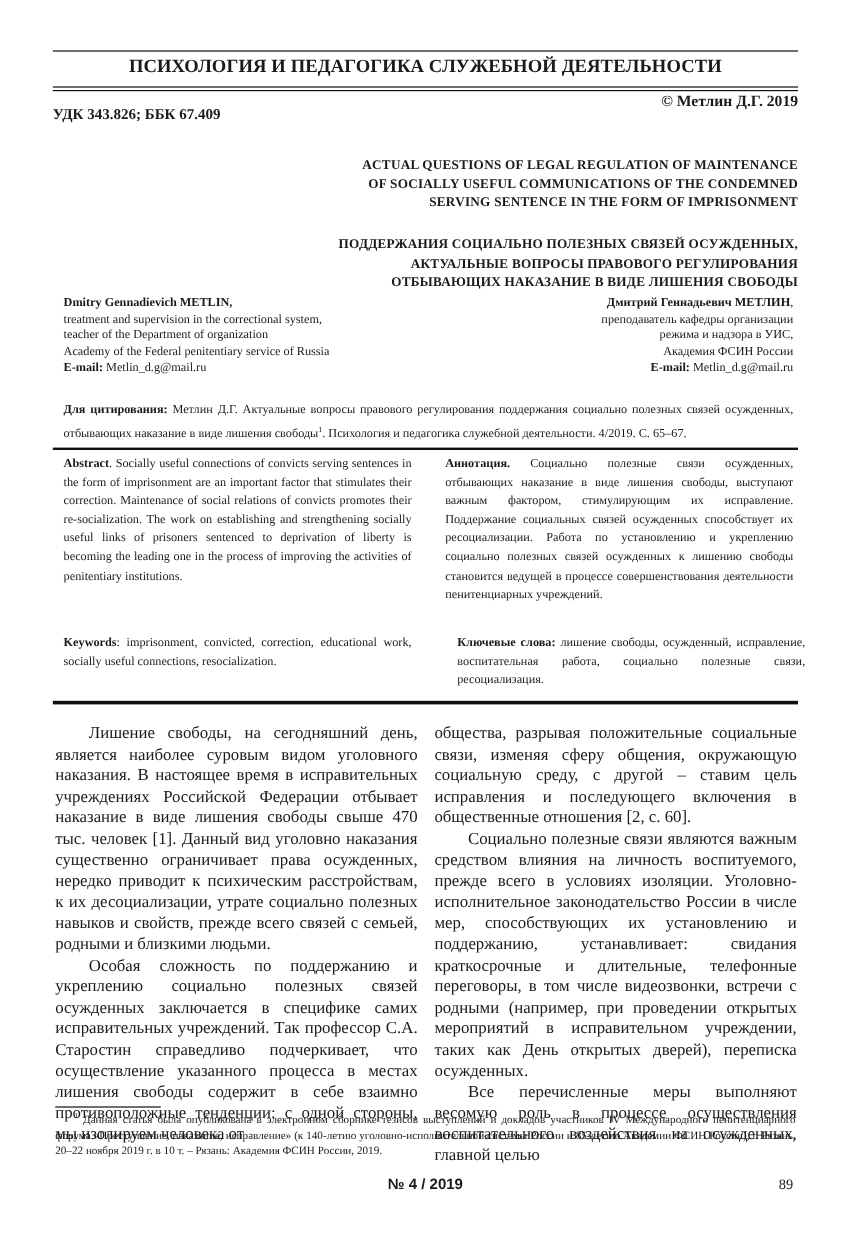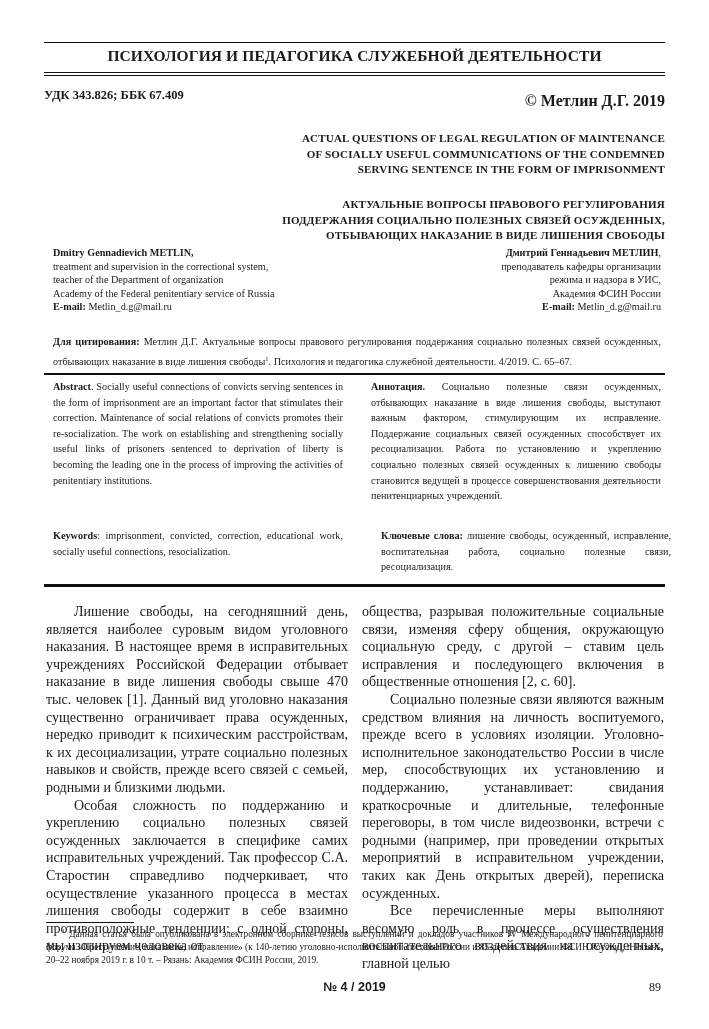--- a/index.html
+++ b/index.html
@@ -10,21 +10,21 @@
   .page { position: absolute; left: 0; top: 0; width: 709px; height: 1029px; }
 
   .header-rule-top { position: absolute; left: 44px; right: 44px; top: 42px; border-top: 1px solid #111; }
   .journal-title {
     position: absolute; left: 44px; right: 44px; top: 47px; text-align: center;
     font-weight: bold; font-size: 15.5px; letter-spacing: 0.1px;
   }
   .header-rule-bottom { position: absolute; left: 44px; right: 44px; top: 72px; height: 2px; border-top: 1px solid #111; border-bottom: 1px solid #111; }
 
   .udk { position: absolute; left: 44px; top: 88px; font-weight: bold; font-size: 12.5px; }
-  .copyright { position: absolute; right: 44px; top: 92px; font-weight: bold; font-size: 16px; }
+  .copyright { position: absolute; right: 44px; top: 76px; font-weight: bold; font-size: 13px; }
 
   .title-en, .title-ru {
     position: absolute; left: 44px; right: 44px; text-align: right;
     font-weight: bold; font-size: 11px; line-height: 15.5px; letter-spacing: 0.2px; margin-top: 14px;
   }
   .title-en { top: 117px; }
   .title-ru { top: 183px; }
 
   .author-en { position: absolute; left: 53px; top: 246px; font-size: 10.2px; line-height: 13.6px; }
   .author-ru { position: absolute; right: 48px; top: 246px; font-size: 10.2px; line-height: 13.6px; text-align: right; }
@@ -77,22 +77,22 @@
   <div class="udk">УДК 343.826; ББК 67.409</div>
   <div class="copyright">© Метлин Д.Г. 2019</div>
 
   <div class="title-en">
     <div>ACTUAL QUESTIONS OF LEGAL REGULATION OF MAINTENANCE</div>
     <div>OF SOCIALLY USEFUL COMMUNICATIONS OF THE CONDEMNED</div>
     <div>SERVING SENTENCE IN THE FORM OF IMPRISONMENT</div>
   </div>
 
   <div class="title-ru">
+    <div>ПОДДЕРЖАНИЯ СОЦИАЛЬНО ПОЛЕЗНЫХ СВЯЗЕЙ ОСУЖДЕННЫХ,</div>
     <div>АКТУАЛЬНЫЕ ВОПРОСЫ ПРАВОВОГО РЕГУЛИРОВАНИЯ</div>
-    <div>ПОДДЕРЖАНИЯ СОЦИАЛЬНО ПОЛЕЗНЫХ СВЯЗЕЙ ОСУЖДЕННЫХ,</div>
     <div>ОТБЫВАЮЩИХ НАКАЗАНИЕ В ВИДЕ ЛИШЕНИЯ СВОБОДЫ</div>
   </div>
 
   <div class="author-en">
     <div class="bold">Dmitry Gennadievich METLIN,</div>
     <div>treatment and supervision in the correctional system,</div>
     <div>teacher of the Department of organization</div>
     <div>Academy of the Federal penitentiary service of Russia</div>
     <div>
       <span class="bold">E-mail:</span>

